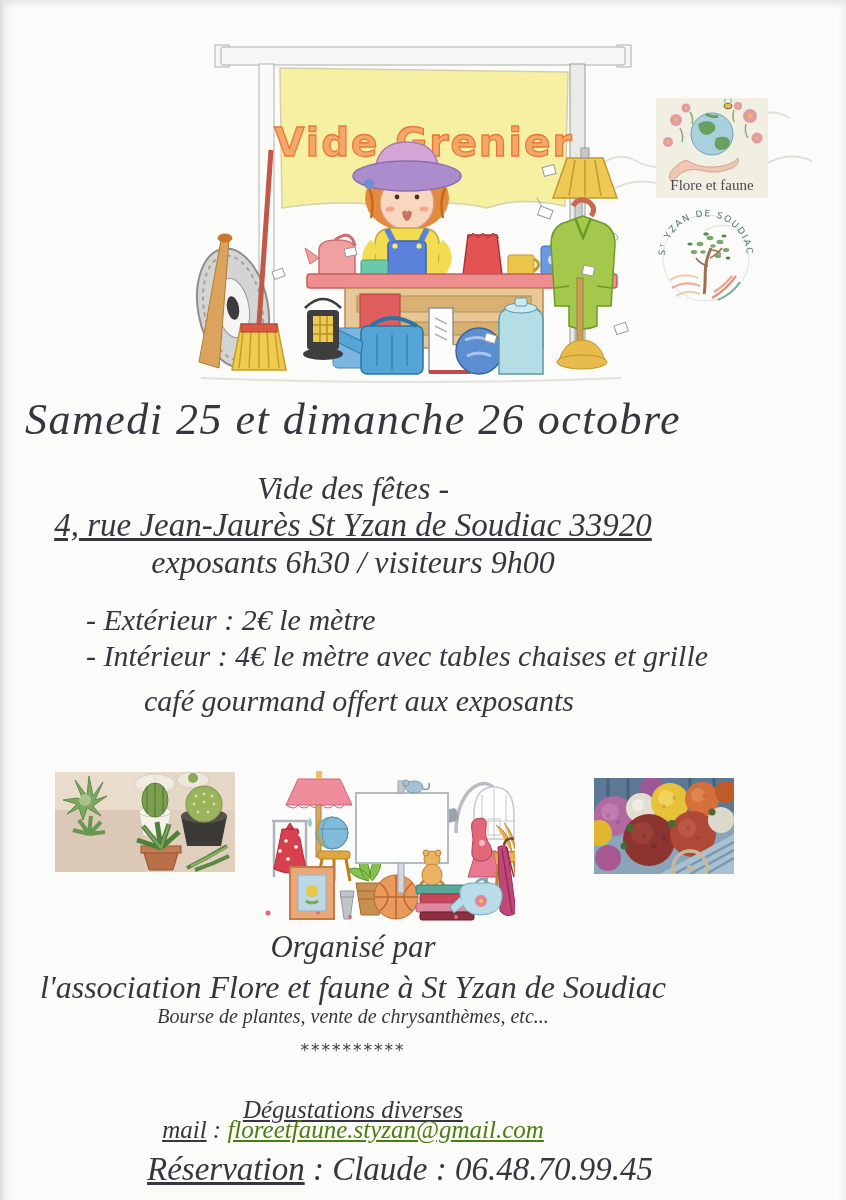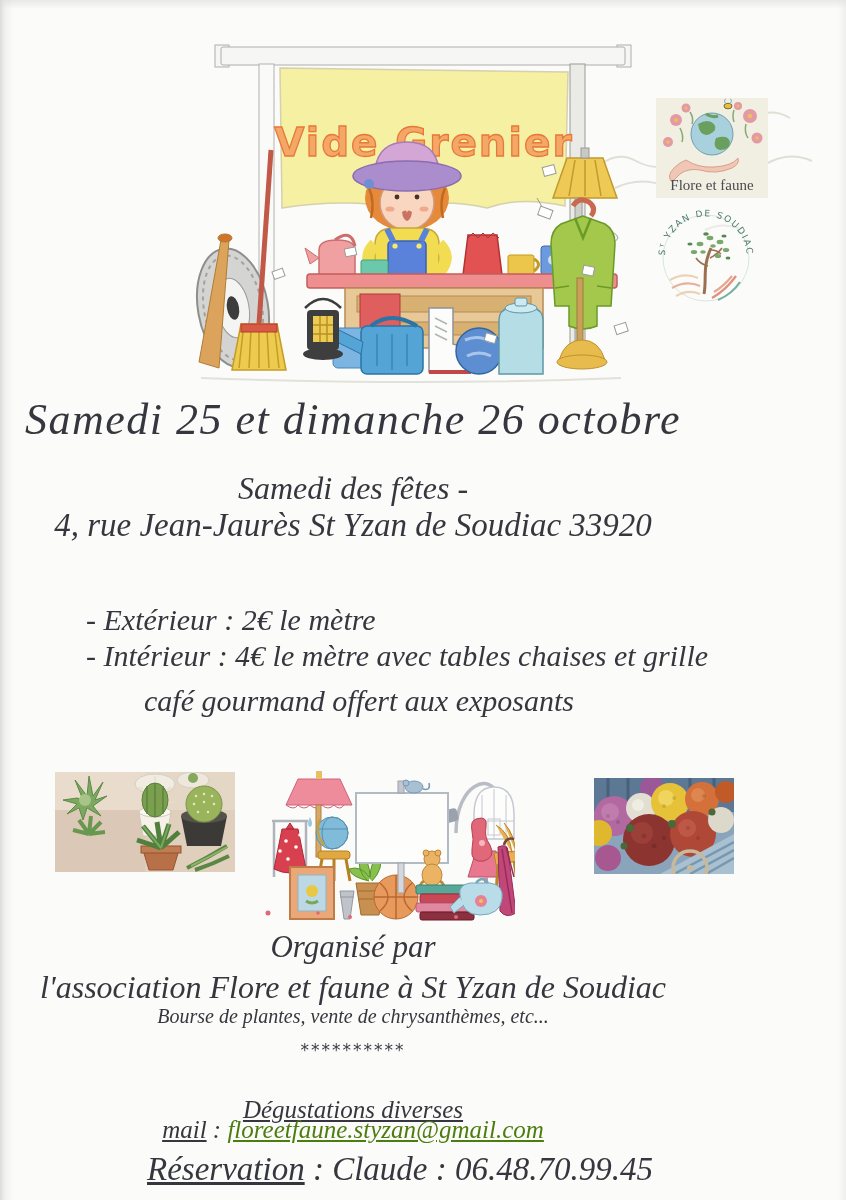--- a/index.html
+++ b/index.html
@@ -14,21 +14,21 @@
   .edge-top{left:0;top:0;width:846px;height:9px;
     background:linear-gradient(to bottom,#d9d9d8 0,rgba(250,250,249,0) 100%);opacity:.55;}
   .edge-right{right:0;top:0;width:8px;height:1200px;
     background:linear-gradient(to left,#e3e3e2 0,rgba(250,250,249,0) 100%);opacity:.5;}
   .line{
     position:absolute;left:0;width:706px;text-align:center;
     color:#36363e;font-style:italic;white-space:nowrap;
   }
   .title{top:394px;font-size:44px;letter-spacing:1.5px;}
   .venue{top:470px;font-size:32px;}
-  .address{top:507px;font-size:33px;}
+  .address{top:507px;font-size:33px;text-decoration:underline;}
   .hours{top:544px;font-size:32px;}
   .price{position:absolute;left:38px;color:#36363e;font-style:italic;font-size:30px;white-space:nowrap;text-align:left;margin-left:48px;}
   .price-ext{top:603px;}
   .price-int{top:639px;}
   .coffee{top:684px;font-size:30px;padding-left:6px;}
   .organised{top:929px;font-size:31px;}
   .association{top:969px;font-size:32px;}
   .activities{top:1005px;font-size:20px;}
   .stars{top:1040px;font-size:17px;letter-spacing:2px;font-style:normal;font-family:"DejaVu Sans",sans-serif;color:#3c3c44;}
   .tastings{top:1060px;font-size:25px;margin-top:36px;}
@@ -275,22 +275,23 @@
       <path d="M14 74 q14 -8 28 -2" stroke="#ecd2b4"></path>
       <path d="M16 82 q14 -8 28 -2" stroke="#e8b09c"></path>
       <path d="M20 90 q12 -7 24 -2" stroke="#ecd2b4"></path>
       <path d="M56 92 q14 -8 24 -22" stroke="#e0907c"></path>
       <path d="M58 86 q10 -6 18 -16" stroke="#e8a890"></path>
       <path d="M62 94 q14 -6 22 -18" stroke="#78b0a0"></path>
     </g>
   </svg>
 
   <div class="line title">Samedi 25 et dimanche 26 octobre</div>
-  <div class="line venue">Samedi des fêtes -</div>
+  <div class="line venue">Vide des fêtes -</div>
   <div class="line address">4, rue Jean-Jaurès St Yzan de Soudiac 33920</div>
+  <div class="line hours">exposants 6h30 / visiteurs 9h00</div>
   <div class="price price-ext">- Extérieur :  2€ le mètre</div>
   <div class="price price-int">- Intérieur : 4€ le mètre avec tables chaises et grille</div>
   <div class="line coffee">café gourmand offert aux exposants</div>
 
   <svg class="art" style="left:55px;top:772px" width="180" height="100" viewBox="0 0 180 100">
     <rect width="180" height="100" fill="#dcc8b6"></rect>
     <rect width="180" height="38" fill="#e9dccd"></rect>
     <rect x="90" y="0" width="90" height="100" fill="#e3d3c2" opacity="0.6"></rect>
     <ellipse cx="100" cy="12" rx="20" ry="10" fill="#f0ece2" stroke="#d6cec0"></ellipse>
     <ellipse cx="138" cy="8" rx="16" ry="8" fill="#eee8dc" stroke="#d6cec0"></ellipse>

